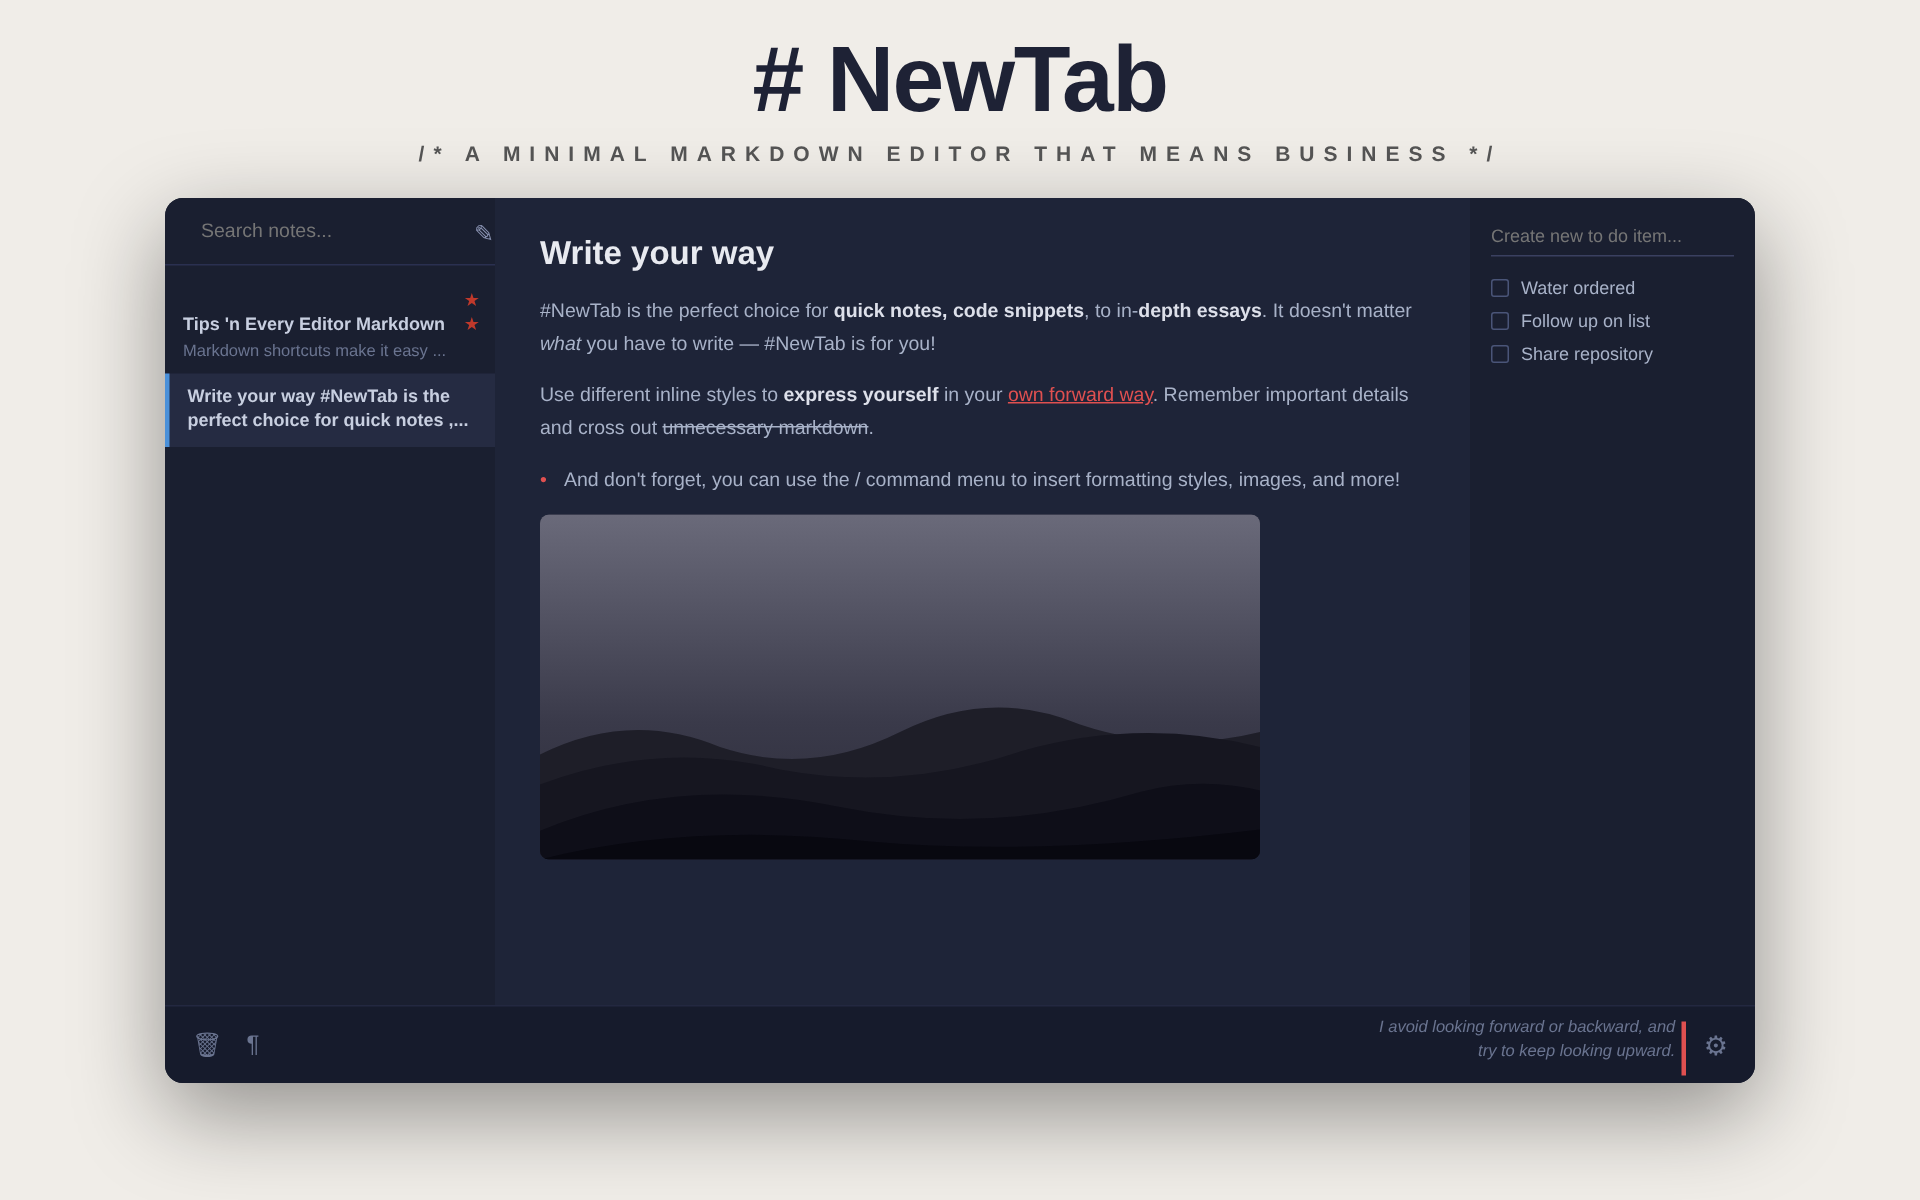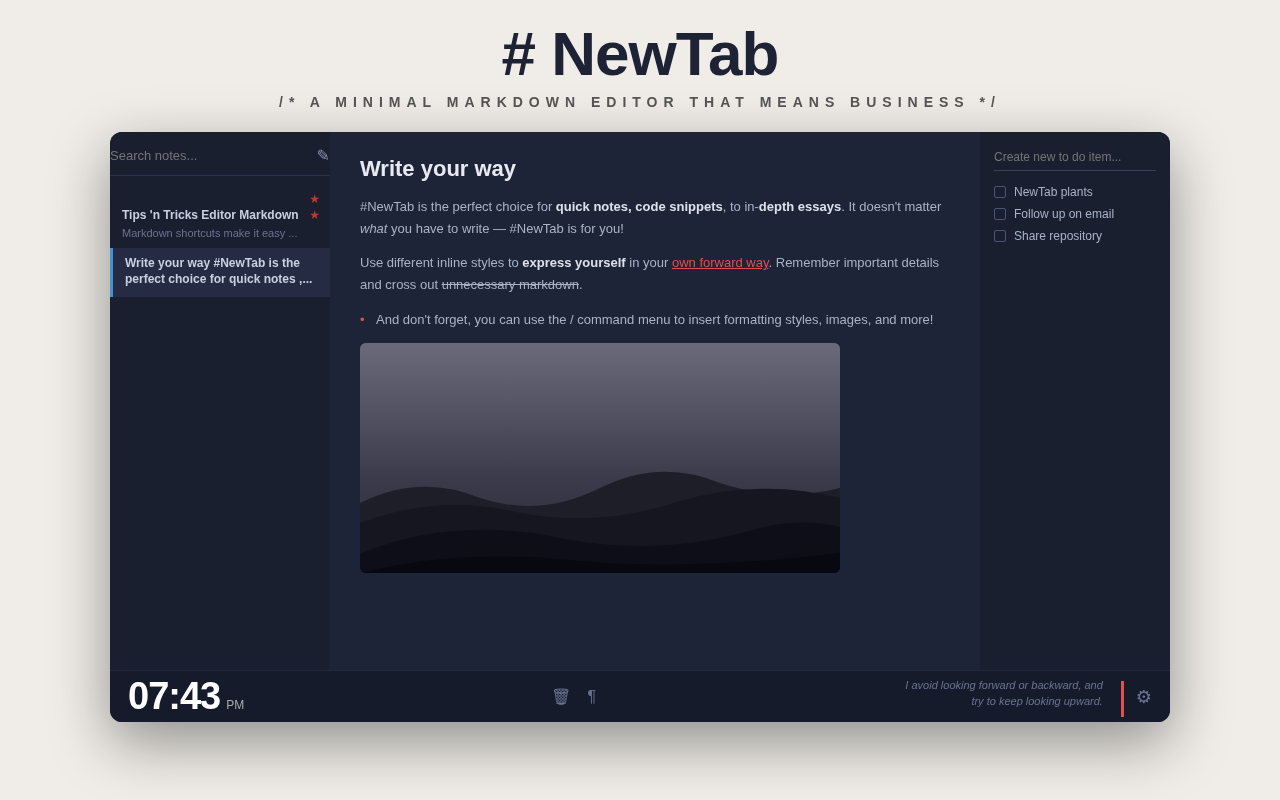--- a/index.html
+++ b/index.html
@@ -60,22 +60,22 @@
       width: 220px;
       background: #1a1f30;
       display: flex;
       flex-direction: column;
       padding: 14px 0;
       flex-shrink: 0;
     }
 
     .sidebar-search-area {
       display: flex;
-      align-items: center;
-      padding: 0 0 10px;
+      align-items: flex-start;
+      padding: 0 24px 10px;
       border-bottom: 1px solid #2a3050;
     }
     .sidebar-search-input {
       background: transparent;
       border: none;
       outline: none;
       color: #8891b0;
       font-size: 13px;
       flex: 1;
     }
@@ -326,21 +326,21 @@
       <div class="sidebar-search-area">
         <input class="sidebar-search-input" type="text" placeholder="Search notes..." style="">
         <span class="sidebar-new-note-icon">✎</span>
       </div>
 
       <div class="sidebar-notes">
         <div class="note-item">
           <span class="note-star">★</span>
         </div>
         <div class="note-item">
-          <div class="note-item-title">Tips 'n Tricks Editor Markdown</div>
+          <div class="note-item-title">Tips 'n Every Editor Markdown</div>
           <div class="note-item-preview">Markdown shortcuts make it easy ...</div>
           <span class="note-star">★</span>
         </div>
         <div class="note-item active">
           <div class="note-item-title">Write your way #NewTab is the perfect choice for quick notes ,...</div>
         </div>
       </div>
     </div>
 
     <div class="main-content">
@@ -382,47 +382,43 @@
           </svg>
         </div>
       </div>
     </div>
 
     <div class="right-panel">
       <input class="todo-input" type="text" placeholder="Create new to do item..." style="">
       <div class="todo-list">
         <div class="todo-item">
           <input type="checkbox" class="todo-checkbox" style="">
-          <span class="todo-label">NewTab plants</span>
+          <span class="todo-label">Water ordered</span>
         </div>
         <div class="todo-item">
           <input type="checkbox" class="todo-checkbox" style="">
-          <span class="todo-label">Follow up on email</span>
+          <span class="todo-label">Follow up on list</span>
         </div>
         <div class="todo-item">
           <input type="checkbox" class="todo-checkbox" style="">
           <span class="todo-label">Share repository</span>
         </div>
       </div>
     </div>
   </div>
 
   <div class="bottom-bar">
-    <div class="clock-area">
-      <span class="clock-time">07:43</span>
-      <span class="clock-ampm">PM</span>
-    </div>
 
     <div class="bottom-actions">
       <span class="bottom-icon">🗑</span>
       <span class="bottom-icon">¶</span>
     </div>
 
     <div class="bottom-right">
-      <div style="display:flex; align-items:flex-start; gap:18px;">
+      <div style="display:flex; align-items:flex-start; gap:4px;">
         <div class="quote-area">
           <div class="quote-text">I avoid looking forward or backward, and try to keep looking upward.</div>
         </div>
         <div class="quote-bar"></div>
       </div>
       <span class="bottom-icon" style="font-size:18px;">⚙</span>
     </div>
   </div>
 </div>
 

